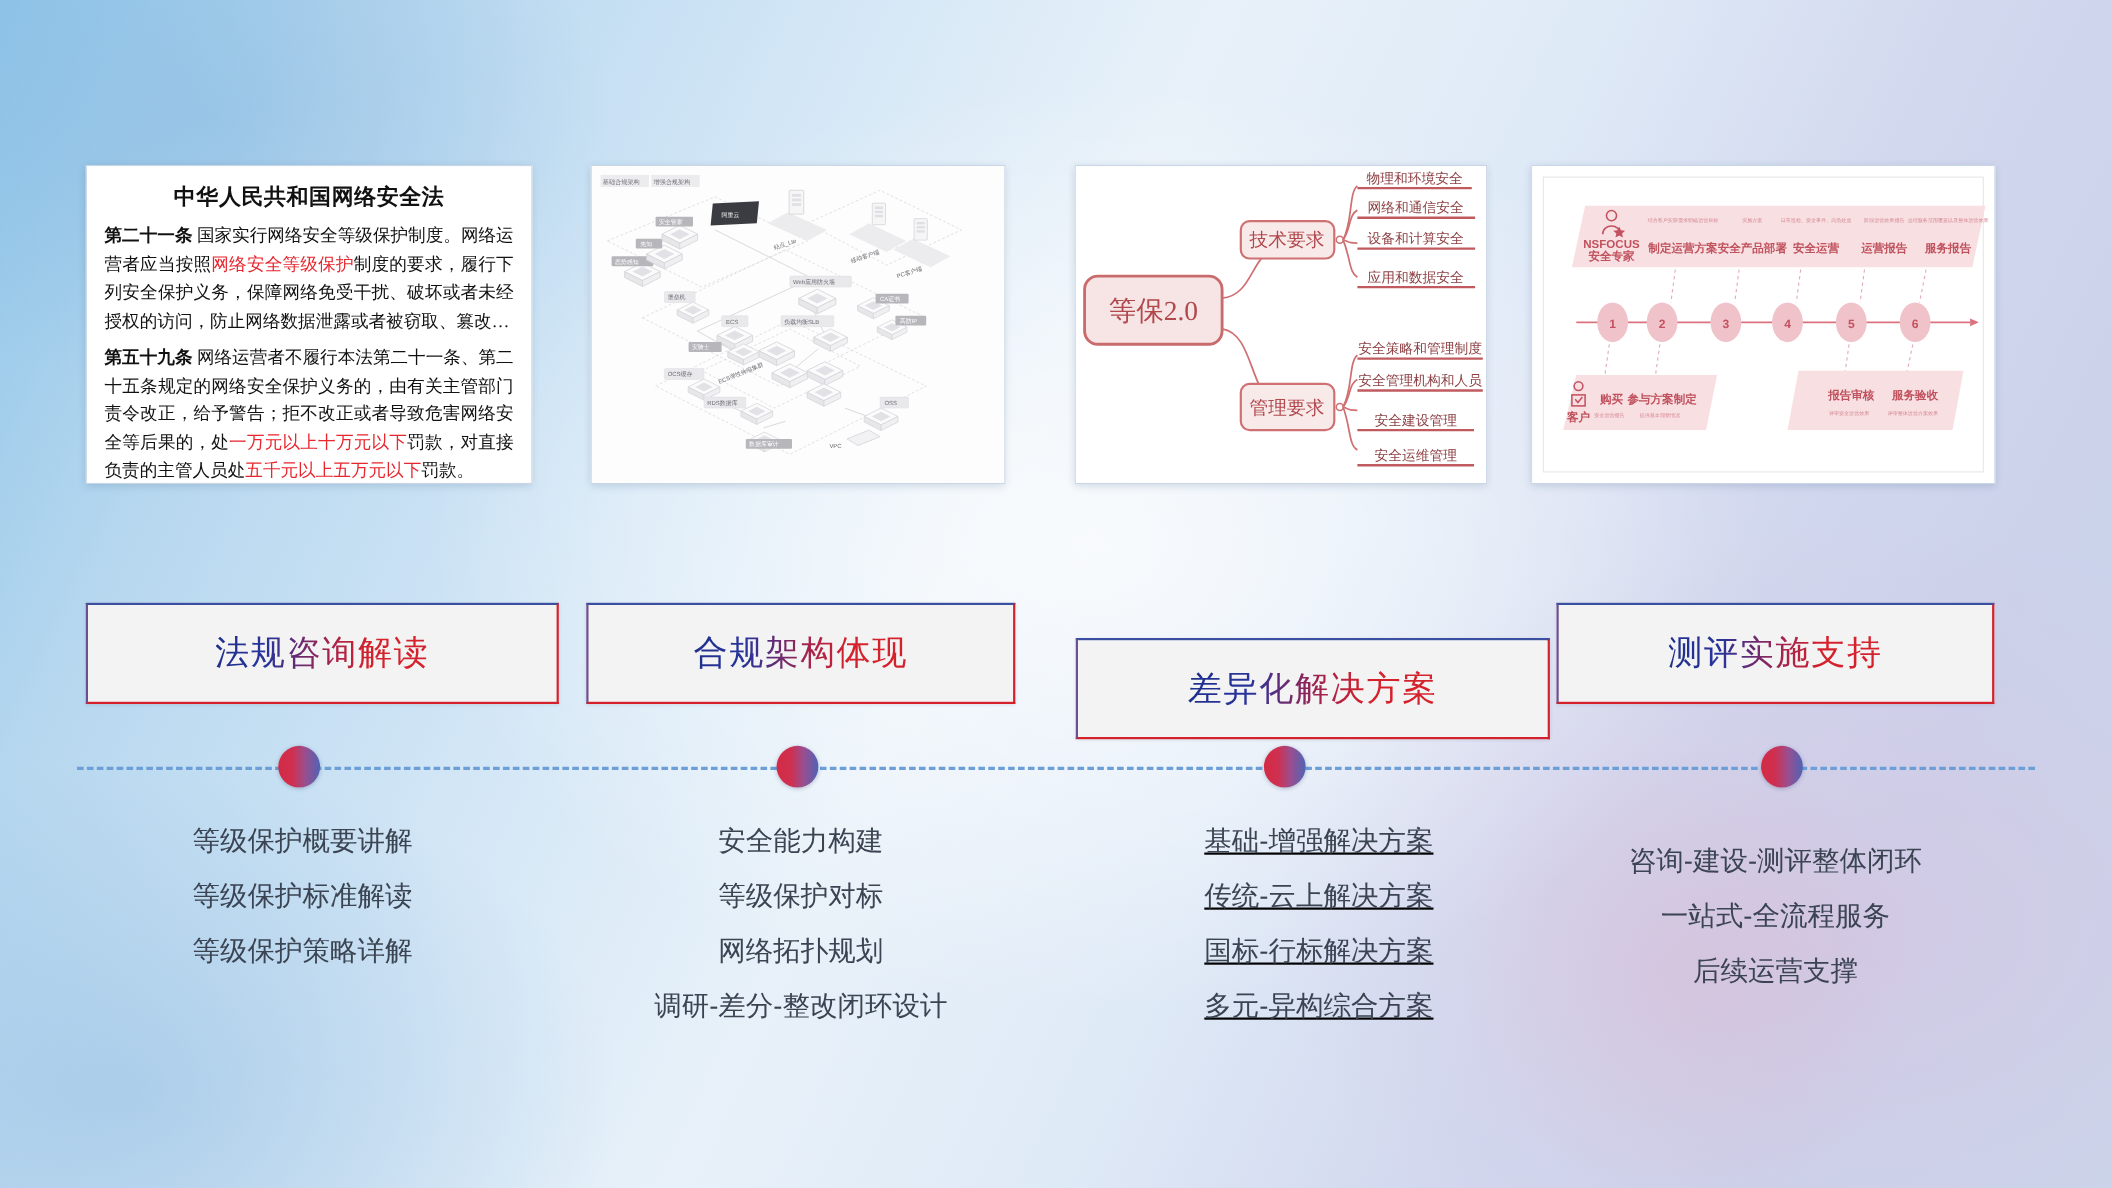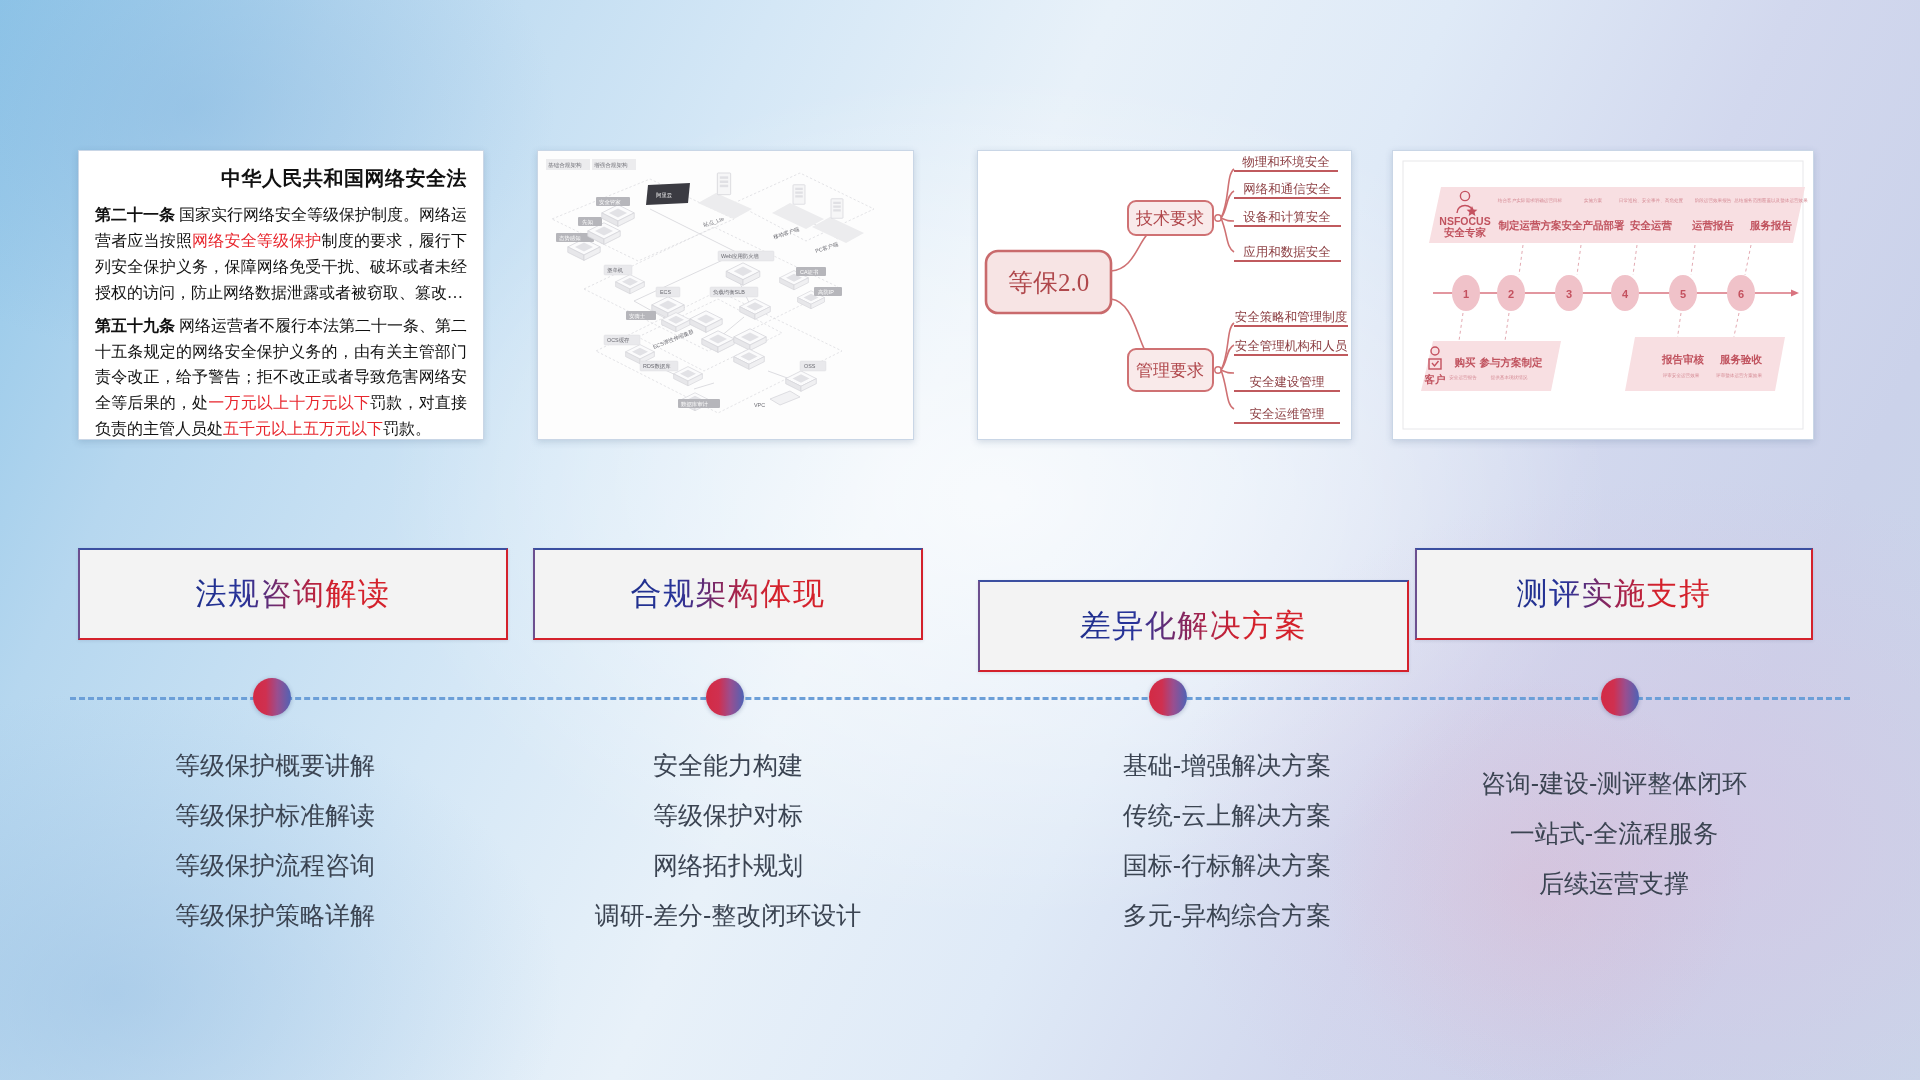--- a/index.html
+++ b/index.html
@@ -30,21 +30,21 @@
   .cards{position:absolute; left:0; top:150px; width:1920px; height:300px;}
   .card{position:absolute; top:0; background:#fff; border:1px solid #c9d6e6;
         box-shadow:0 2px 7px rgba(40,70,110,.18); overflow:hidden;}
   .card-1{left:78px;  width:406px; height:290px;}
   .card-2{left:537px; width:377px; height:290px;}
   .card-3{left:977px; width:375px; height:290px;}
   .card-4{left:1392px;width:422px; height:290px;}
 
   
   .law{padding:14px 16px 8px 16px; color:#111;}
-  .law-title{text-align:right; font-weight:bold; font-size:20px; letter-spacing:.5px; margin-bottom:10px;}
+  .law-title{text-align:center; font-weight:bold; font-size:20px; letter-spacing:.5px; margin-bottom:10px;}
   .law-p{font-size:16px; line-height:1.62; text-align:justify; margin-bottom:7px;font-family:Liberation Serif, serif;}
   .law-p b{font-weight:bold;}
   .law-red{color:#e8262d;}
 
   
   .arch{position:relative; width:100%; height:100%; background:#fdfdfd;}
   .arch svg{display:block;}
 
   
   .mind{position:relative; width:100%; height:100%; background:#fff;}
@@ -76,21 +76,21 @@
   .tl-dot{position:absolute; top:0; width:38px; height:38px; border-radius:50%;
      background:linear-gradient(90deg,#d32a44 0%,#cf3050 34%,#9a4e8f 64%,#4f63b5 100%);
      box-shadow:0 1px 4px rgba(40,60,110,.30);}
   .d1{left:253px;} .d2{left:706px;} .d3{left:1149px;} .d4{left:1601px;}
 
   
   .lists{position:absolute; left:0; top:740px; width:1920px;}
   .lcol{position:absolute; top:0; text-align:center;}
   .lc-1{left:78px;  width:394px;}
   .lc-2{left:533px; width:390px;}
-  .lc-3{left:1032px; width:390px;}
+  .lc-3{left:1004px; width:390px;text-decoration:underline;}
   .lc-4{left:1415px;width:398px;}
   .lcol .li{font-size:25px; color:#3b4452; line-height:50px; white-space:nowrap;
      font-family:"Liberation Sans","DejaVu Sans",sans-serif; font-weight:400;}
   .lc-4{top:18px;}
 
   
   .zh{font-family:"Liberation Sans","DejaVu Sans",sans-serif;}
 </style>
 </head>
 <body>
@@ -423,21 +423,20 @@
     <div class="tl-dot d2"></div>
     <div class="tl-dot d3"></div>
     <div class="tl-dot d4"></div>
   </div>
 
   <div class="lists">
 
     <div class="lcol lc-1">
       <div class="li">等级保护概要讲解</div>
       <div class="li">等级保护标准解读</div>
-      <div class="li">等级保护流程咨询</div>
       <div class="li">等级保护策略详解</div>
     </div>
 
     <div class="lcol lc-2">
       <div class="li">安全能力构建</div>
       <div class="li">等级保护对标</div>
       <div class="li">网络拓扑规划</div>
       <div class="li">调研-差分-整改闭环设计</div>
     </div>
 

